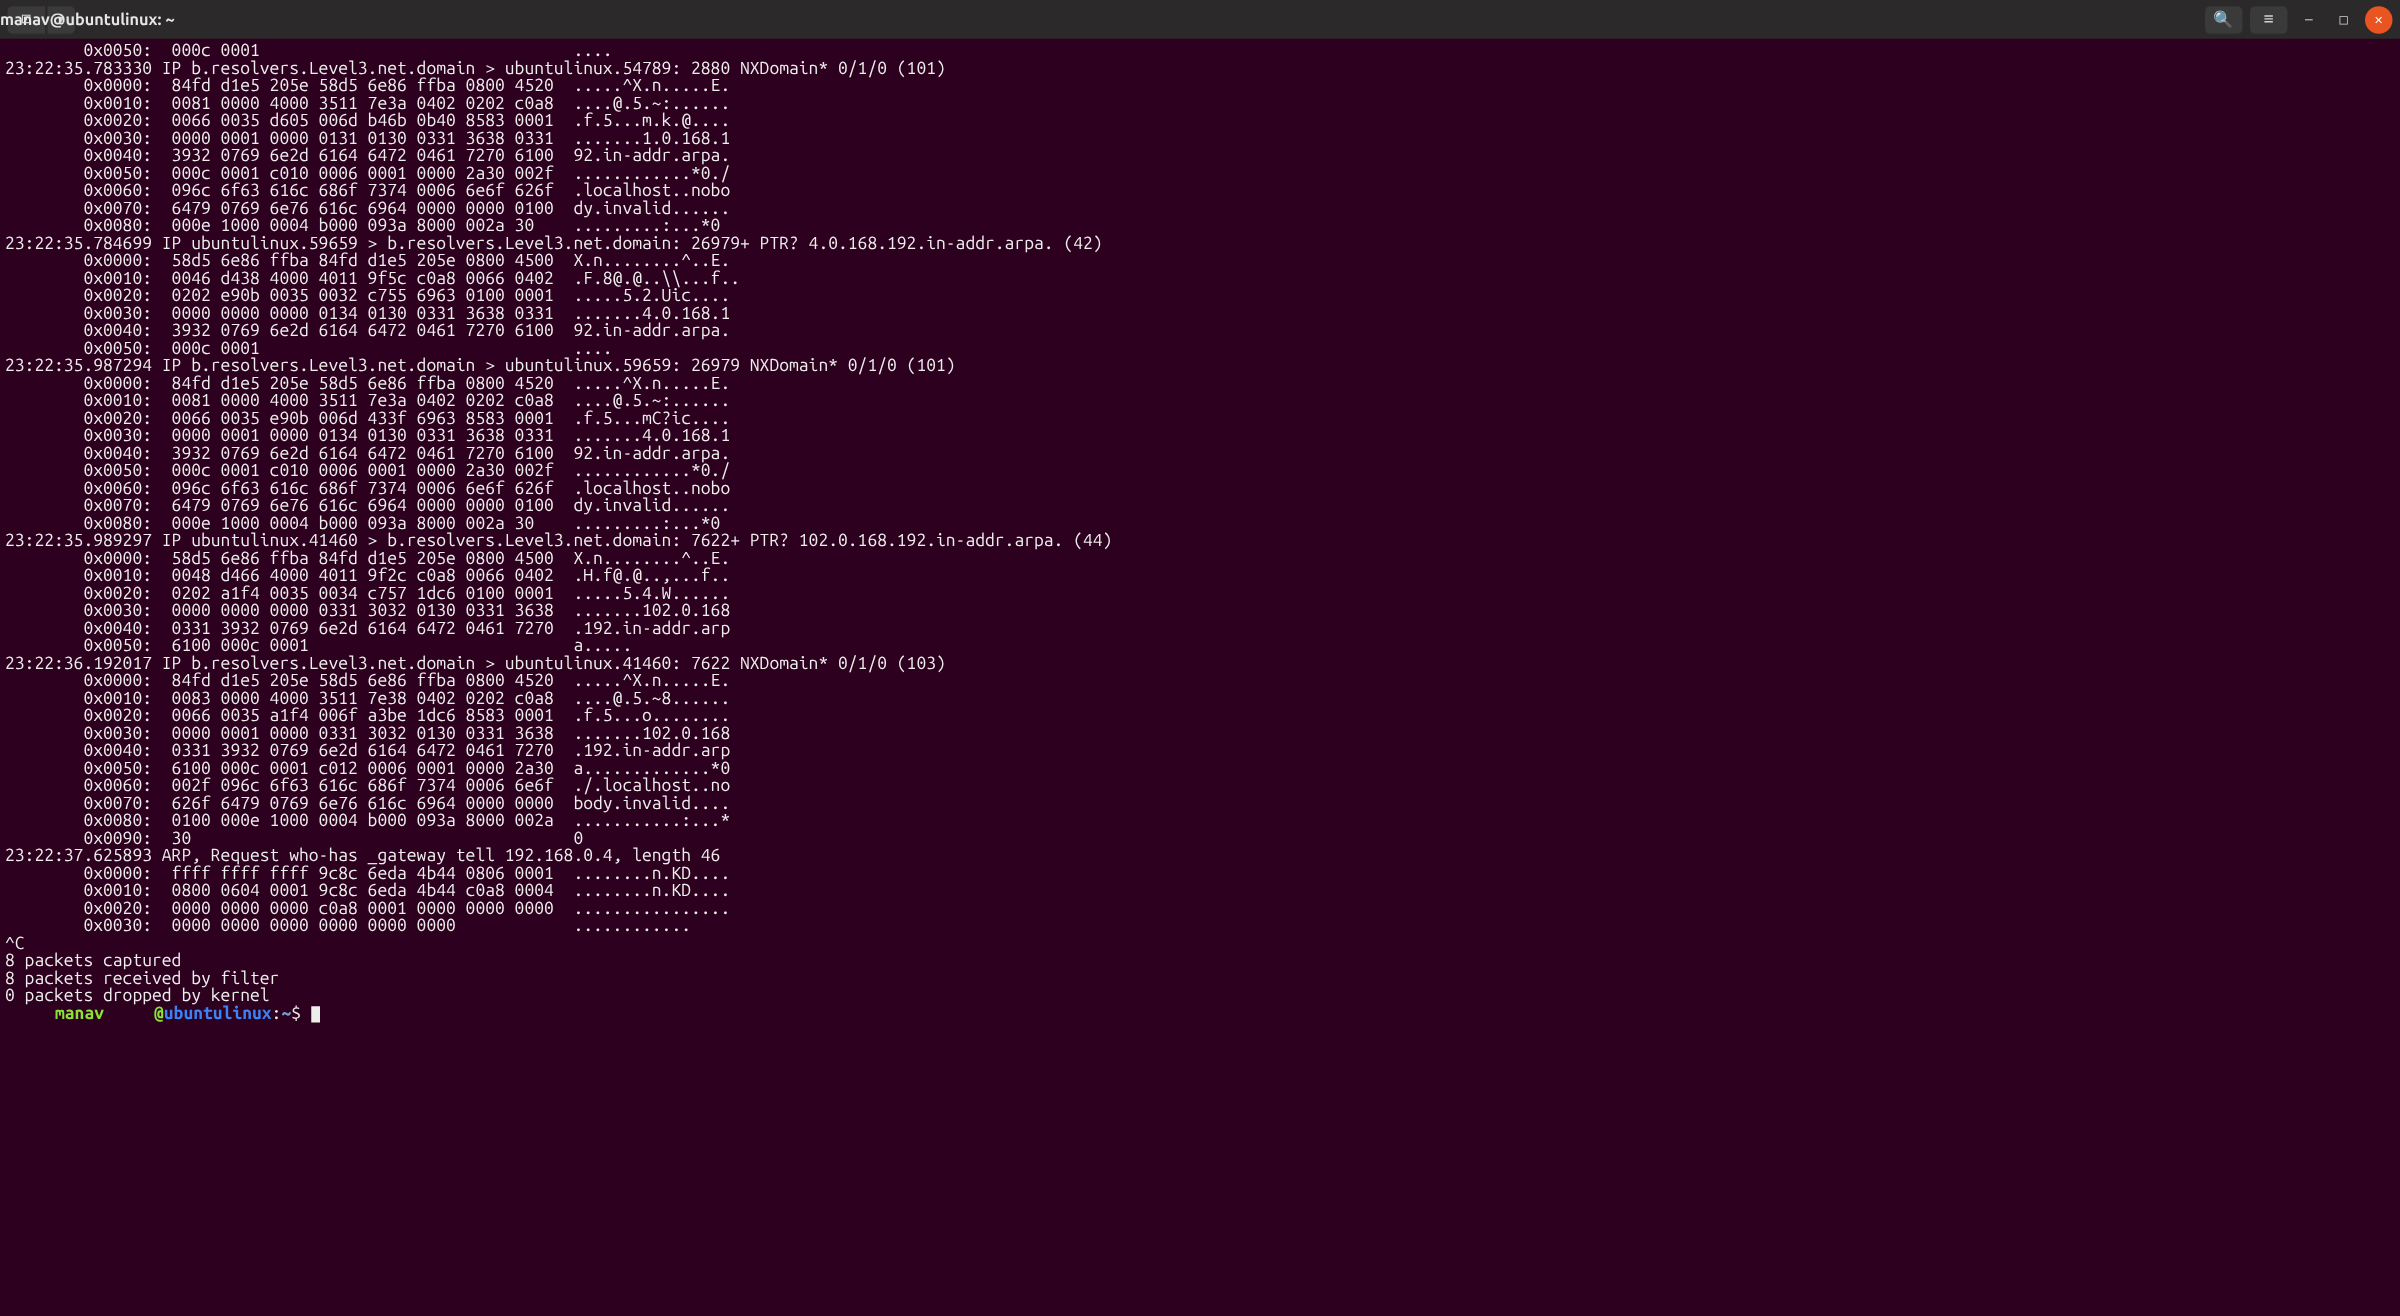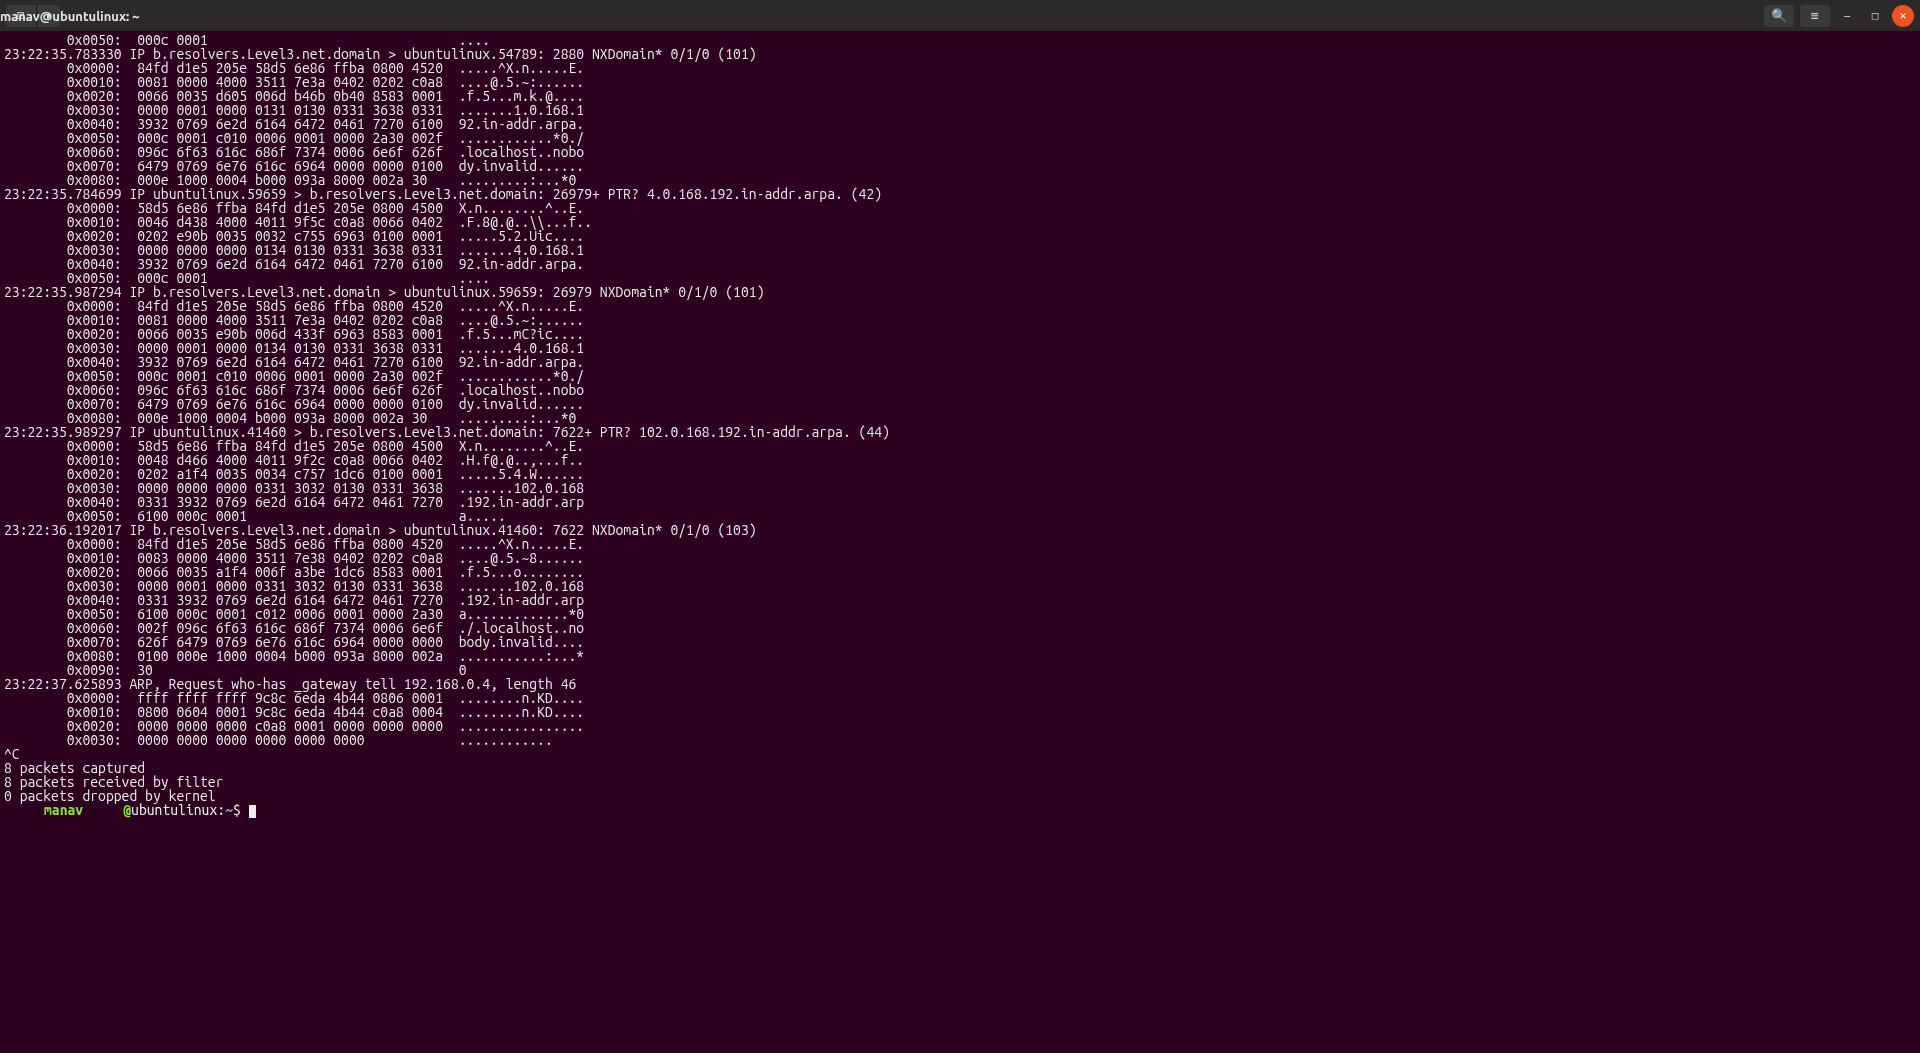--- a/index.html
+++ b/index.html
@@ -77,21 +77,21 @@
     background: #e95420;
     color: #ffffff;
   }
   .terminal {
     padding: 2px 4px 4px 4px;
     line-height: 14px;
     white-space: pre;
   }
   .line { white-space: pre; }
   .prompt-user { color: #8ae234; font-weight: bold; margin-left: 40px; }
-  .prompt-host { color: #ffffff; font-weight: normal; }
+  .prompt-host { color: #3b82f6; font-weight: bold; }
   .prompt-colon { color: #eeeeec; }
   .prompt-path { color: #729fcf; font-weight: bold; }
   .prompt-dollar { color: #eeeeec; }
   .cursor {
     display: inline-block;
     width: 7px;
     height: 13px;
     background: #eeeeec;
     vertical-align: text-bottom;
   }

